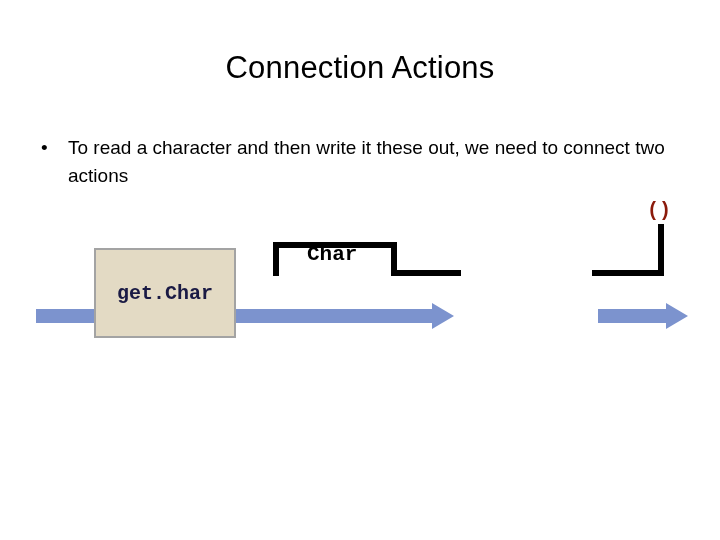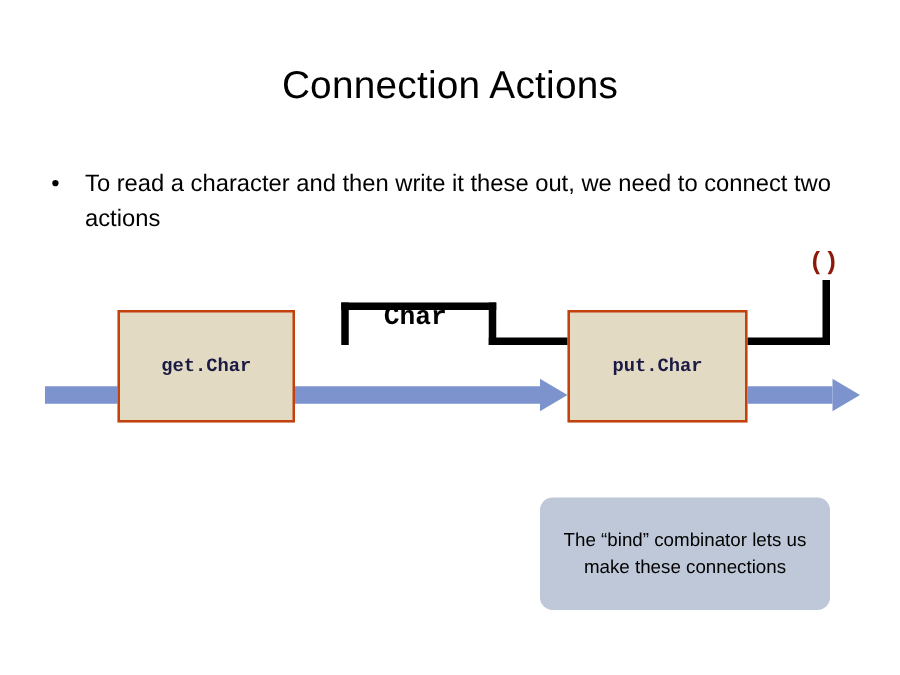--- a/index.html
+++ b/index.html
@@ -71,27 +71,27 @@
     height: 0;
     border-top: 13px solid transparent;
     border-bottom: 13px solid transparent;
     border-left: 22px solid #7C93CE;
   }
 
   
   .box {
     position: absolute;
     background: #E3DAC4;
-    border: 2px solid #c2410c;
+    border: 2px solid #a3a3a3;
     box-sizing: border-box;
     display: flex;
     align-items: center;
     justify-content: center;
     font-family: "Liberation Mono", monospace;
-    font-size: 15px;
+    font-size: 20px;
     font-weight: bold;
     color: #1a1a44;
   }
 
   
   .line {
     position: absolute;
     background: #000000;
   }
 
@@ -157,17 +157,15 @@
   <div class="line" style="left:391px; top:242px; width:6px; height:34px;"></div>
   <div class="line" style="left:391px; top:270px; width:70px; height:6px;"></div>
 
   <div class="line" style="left:592px; top:270px; width:72px; height:6px;"></div>
   <div class="line" style="left:658px; top:224px; width:6px; height:52px;"></div>
 
   <div class="char-label" style="left:307px; top:243px;">Char</div>
   <div class="unit-label" style="left:647px; top:199px;">()</div>
 
   <div class="box" style="left:94px; top:248px; width:142px; height:90px;">get.Char</div>
-  <div class="box" style="left:454px; top:248px; width:144px; height:90px;">put.Char</div>
 
-  <div class="callout" style="left:432px; top:398px; width:232px; height:90px;">The “bind” combinator lets us make these connections</div>
 
 </div>
 
 </body></html>

